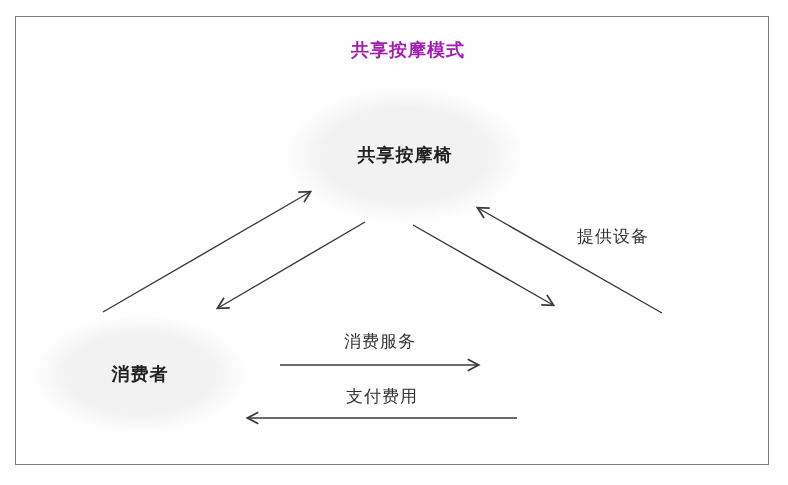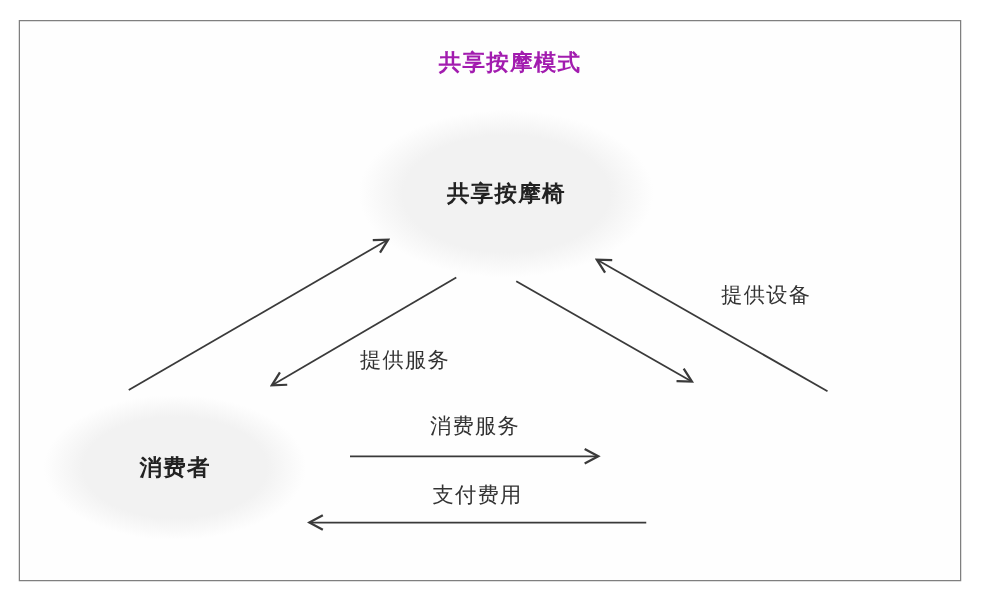--- a/index.html
+++ b/index.html
@@ -113,21 +113,20 @@
     <line class="edge-line" x1="413" y1="225" x2="553" y2="305" marker-end="url(#arrowhead)"></line>
 
     <line class="edge-line" x1="662" y1="313" x2="478" y2="208" marker-end="url(#arrowhead)"></line>
 
     <line class="edge-line" x1="280" y1="365" x2="478" y2="365" marker-end="url(#arrowhead)"></line>
 
     <line class="edge-line" x1="517" y1="418" x2="248" y2="418" marker-end="url(#arrowhead)"></line>
   </svg>
 
 
-  <div class="edge-label lbl-service">提供服务</div>
 
 
   <div class="edge-label lbl-equipment">提供设备</div>
 
   <div class="edge-label lbl-consume">消费服务</div>
 
   <div class="edge-label lbl-space">支付费用</div>
 
 </div>
 

